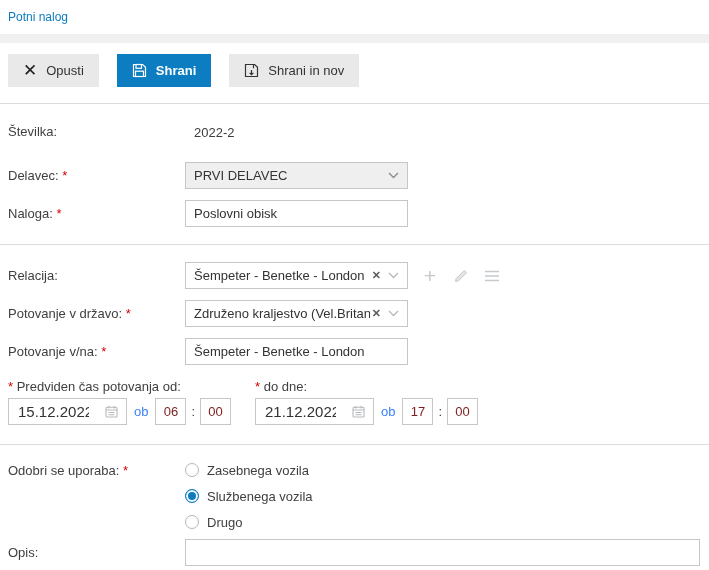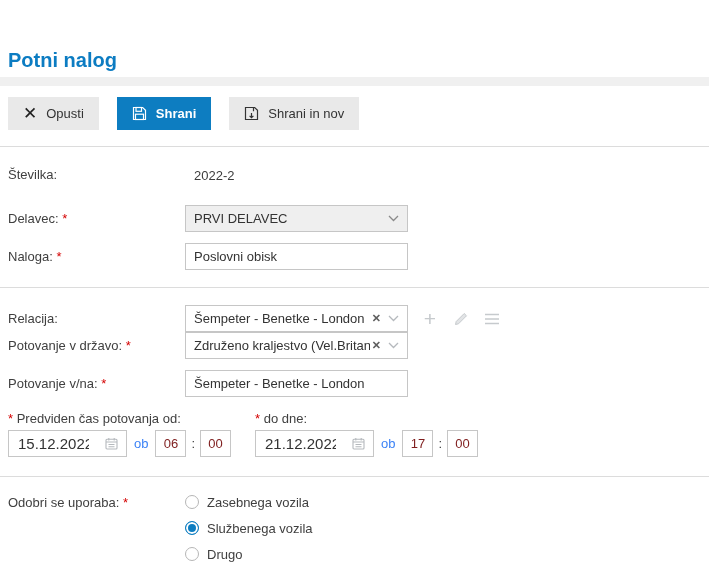--- a/index.html
+++ b/index.html
@@ -4,26 +4,25 @@
 <style>
   * { box-sizing: border-box; margin: 0; padding: 0; }
   html,body { width: 709px; height: 570px; background: #fff; }
   body {
     font-family: "Liberation Sans", sans-serif;
     font-size: 13px;
     color: #404040;
     overflow: hidden;
   }
   .page-title {
-    font-size: 20px;
-    font-weight: 700;
+    font-size: 12px;
+    font-weight: 400;
     color: #0c7cc2;
     padding: 9px 8px 9px 8px;
     line-height: 16px;
-    margin-top: 43px;
   }
   .header-band { height: 9px; background: #f0f0f0; }
   .toolbar {
     display: flex;
     align-items: center;
     gap: 18px;
     padding: 11px 8px 16px 8px;
   }
   .btn {
     display: inline-flex;
@@ -46,21 +45,21 @@
   .row { display: flex; align-items: center; padding-left: 8px; }
   .label-col { width: 177px; flex: 0 0 177px; line-height: 16px; }
   .req { color: #d40000; font-weight: 400; }
   .static-value { color: #3c3c3c; padding-left: 9px; }
 
   .r-stevilka { margin-top: 20px; }
   .r-delavec  { margin-top: 22px; }
   .r-naloga   { margin-top: 11px; }
   .div-2      { margin-top: 17px; }
   .r-relacija { margin-top: 17px; }
-  .r-drzava   { }
+  .r-drzava   { margin-top: 11px; }
   .r-vna      { margin-top: 11px; }
   .r-datelabels { margin-top: 14px; align-items: flex-start; }
   .r-dates    { margin-top: 4px; }
   .div-3      { margin-top: 19px; }
   .r-odobri   { margin-top: 13px; align-items: flex-start; }
   .r-opis     { margin-top: 3px; }
 
   .control { height: 27px; border: 1px solid #c6c6c6; background: #fff; }
   .select-box, .combo-box {
     width: 223px; flex: 0 0 223px;

